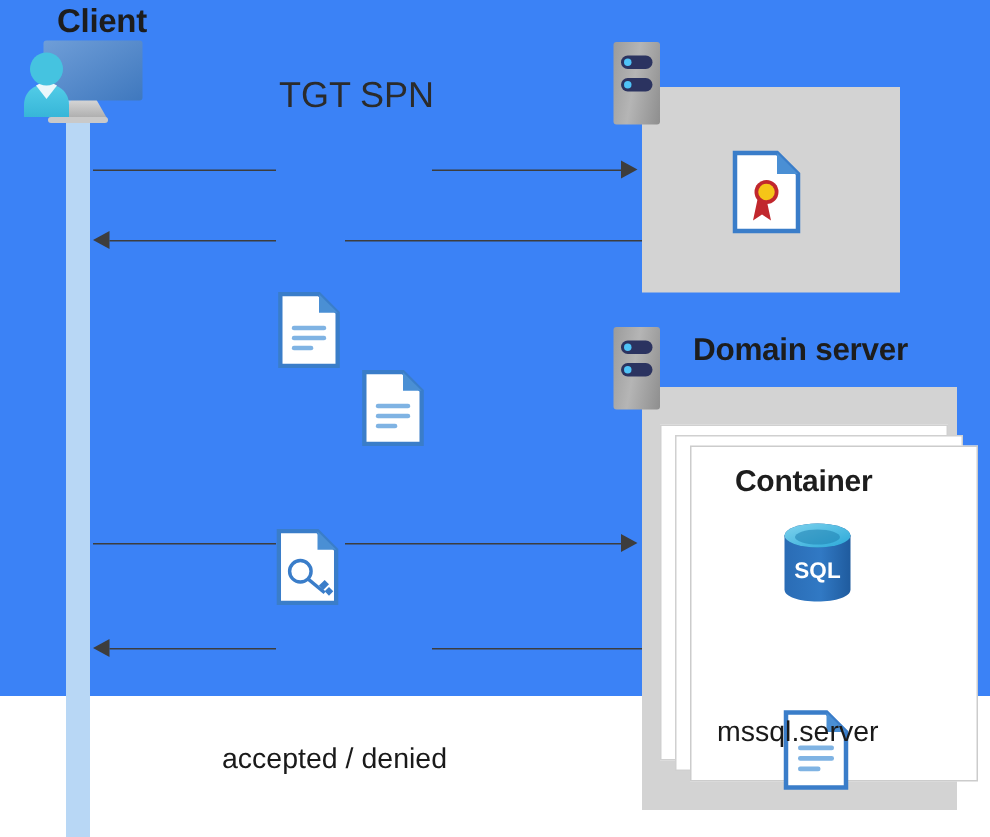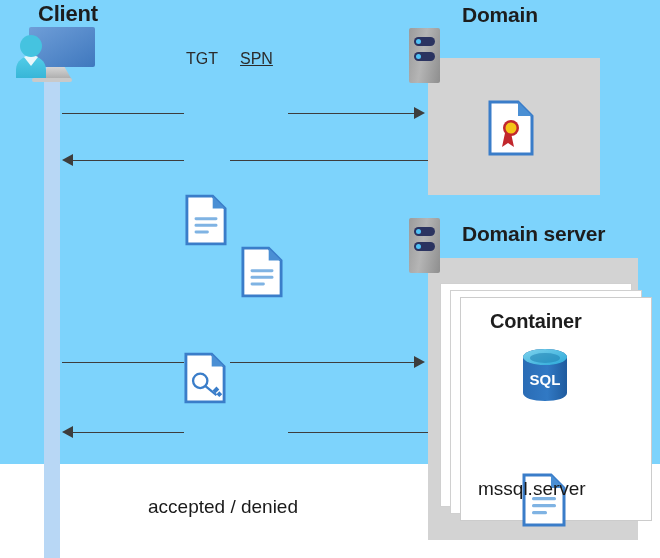--- a/index.html
+++ b/index.html
@@ -1,18 +1,18 @@
 <!DOCTYPE html>
 <html><head>
 <meta charset="utf-8">
 <style>
   html,body{margin:0;padding:0;background:#ffffff;}
   body{width:660px;height:558px;overflow:hidden;
        font-family:"Liberation Sans","DejaVu Sans",sans-serif;color:#1a1a1a;}
-  #stage{position:relative;width:660px;height:464px;background:#7dd3fc;}
+  #stage{position:relative;width:660px;height:464px;background:#3b82f6;}
 
   .abs{position:absolute;}
 
   
   .lifeline{left:44px;top:60px;width:16px;height:498px;background:#b8d7f5;}
 
   
   .title{font-weight:bold;color:#1d1d1d;letter-spacing:-0.2px;}
   #client-title{left:38px;top:1px;font-size:22px;}
   #dc-title{left:462px;top:2px;font-size:21px;line-height:26px;width:170px;}
@@ -41,25 +41,25 @@
   .aline{height:0;border-top:1.6px solid #3d3d3d;}
   .ahead{width:0;height:0;}
   .ahead-r{border-top:6px solid transparent;border-bottom:6px solid transparent;
            border-left:11px solid #3d3d3d;}
   .ahead-l{border-top:6px solid transparent;border-bottom:6px solid transparent;
            border-right:11px solid #3d3d3d;}
 
   
   .doc{position:relative;}
   .doc svg{display:block;}
-  .lbl{font-size:16px;color:#2b2b2b;}
+  .lbl{font-size:24px;color:#2b2b2b;}
   #keytab-label{left:478px;top:478px;font-size:19px;}
   #accepted-denied{left:148px;top:496px;font-size:19px;}
   #tgt-label{left:186px;top:50px;}
-  #spn-label{left:240px;top:50px;text-decoration:underline;}
+  #spn-label{left:240px;top:50px;}
 
   
   .card{background:#ffffff;border:1px solid #d0d0d0;box-shadow:0 0 0 0 rgba(0,0,0,0);}
   #card3{left:440px;top:283px;width:190px;height:222px;}
   #card2{left:450px;top:290px;width:190px;height:222px;}
   #card1{left:460px;top:297px;width:190px;height:222px;border-color:#cccccc;}
 </style>
 </head>
 <body>
 
@@ -103,21 +103,20 @@
   <div class="abs rack" id="dc-rack">
     <div class="bar b1">
         <i></i>
       </div>
     <div class="bar b2">
         <i></i>
       </div>
   </div>
 
   <div class="abs title" id="dc-title">
-    <div>Domain</div>
   </div>
 
   <div class="abs doc" style="left:488px;top:100px;">
     <svg width="46" height="56" viewBox="0 0 46 56">
       <path d="M2 2 h28 l14 14 v38 h-42 z" fill="#ffffff" stroke="#3a7dc9" stroke-width="3"></path>
       <path d="M30 2 l14 14 h-14 z" fill="#4a8fd4"></path>
       <path d="M17 33 l-3 14 l6 -4 l6 4 l-3 -14 z" fill="#c1272d"></path>
       <circle cx="23" cy="28" r="8" fill="#c1272d"></circle>
       <circle cx="23" cy="28" r="5.5" fill="#f5c518"></circle>
     </svg>

